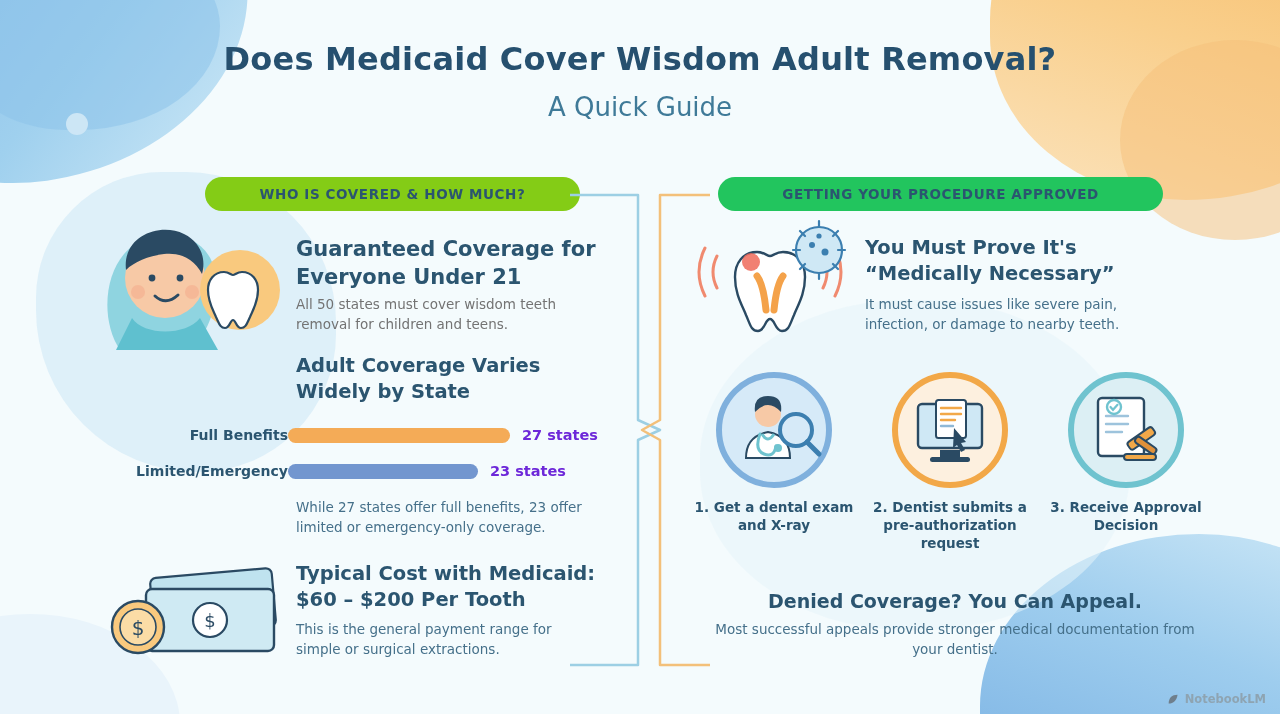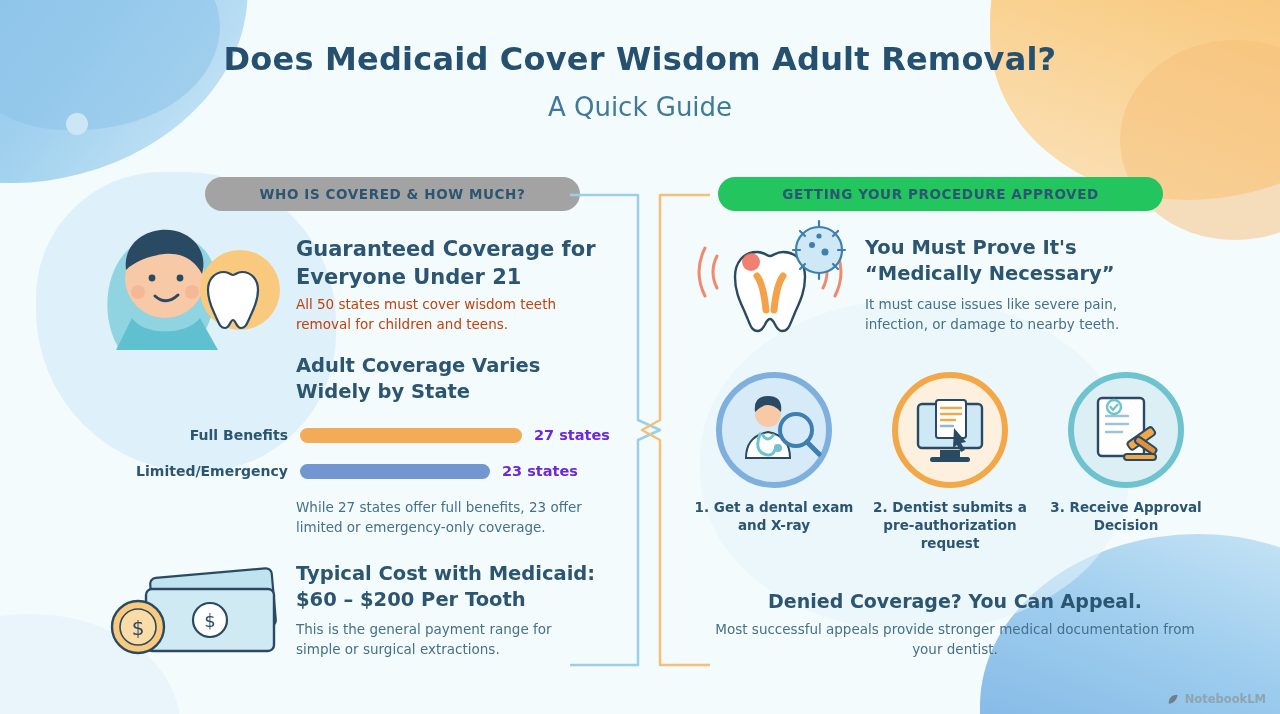--- a/index.html
+++ b/index.html
@@ -61,34 +61,34 @@
     font-size:26px;color:#3f7a98;font-weight:400;
   }
 
   
   .pill{
     position:absolute;height:34px;border-radius:18px;
     display:flex;align-items:center;justify-content:center;
     font-size:13.5px;font-weight:700;letter-spacing:.6px;
     color:#2b5570;
   }
-  .pill-left{left:205px;top:177px;width:375px;background:#a3a3a3;}
+  .pill-left{left:205px;top:177px;width:375px;background:#84cc16;}
   .pill-right{left:718px;top:177px;width:445px;background:#22c55e;}
 
   
   .bracket{position:absolute;left:560px;top:185px;width:160px;height:490px;}
 
   
   .l-h1{position:absolute;left:296px;top:235px;width:300px;font-size:21px;font-weight:700;color:#2b5570;line-height:1.35;}
-  .l-p1{position:absolute;left:296px;top:295px;width:300px;font-size:13.5px;color:#c2410c;line-height:1.45;}
+  .l-p1{position:absolute;left:296px;top:295px;width:300px;font-size:13.5px;color:#737373;line-height:1.45;}
   .l-h2{position:absolute;left:296px;top:353px;width:300px;font-size:19.5px;font-weight:700;color:#2b5570;line-height:1.35;}
 
   .bars{position:absolute;left:110px;top:420px;width:510px;}
   .bar-row{display:flex;align-items:center;height:30px;margin-bottom:6px;}
-  .bar-label{width:178px;text-align:right;padding-right:12px;font-size:14px;color:#2b5570;font-weight:600;}
+  .bar-label{width:178px;text-align:right;font-size:14px;color:#2b5570;font-weight:600;}
   .bar-track{height:15px;border-radius:8px;position:relative;}
   .bar-val{margin-left:12px;font-size:14.5px;color:#6d28d9;font-weight:600;}
 
   .l-p2{position:absolute;left:296px;top:498px;width:320px;font-size:13.5px;color:#45708a;line-height:1.45;}
   .l-h3{position:absolute;left:296px;top:561px;width:320px;font-size:19.5px;font-weight:700;color:#2b5570;line-height:1.35;}
   .l-p3{position:absolute;left:296px;top:620px;width:300px;font-size:13.5px;color:#45708a;line-height:1.45;}
 
   
   .r-h1{position:absolute;left:865px;top:235px;width:310px;font-size:19.5px;font-weight:700;color:#2b5570;line-height:1.35;}
   .r-p1{position:absolute;left:865px;top:295px;width:300px;font-size:13.5px;color:#45708a;line-height:1.45;}

